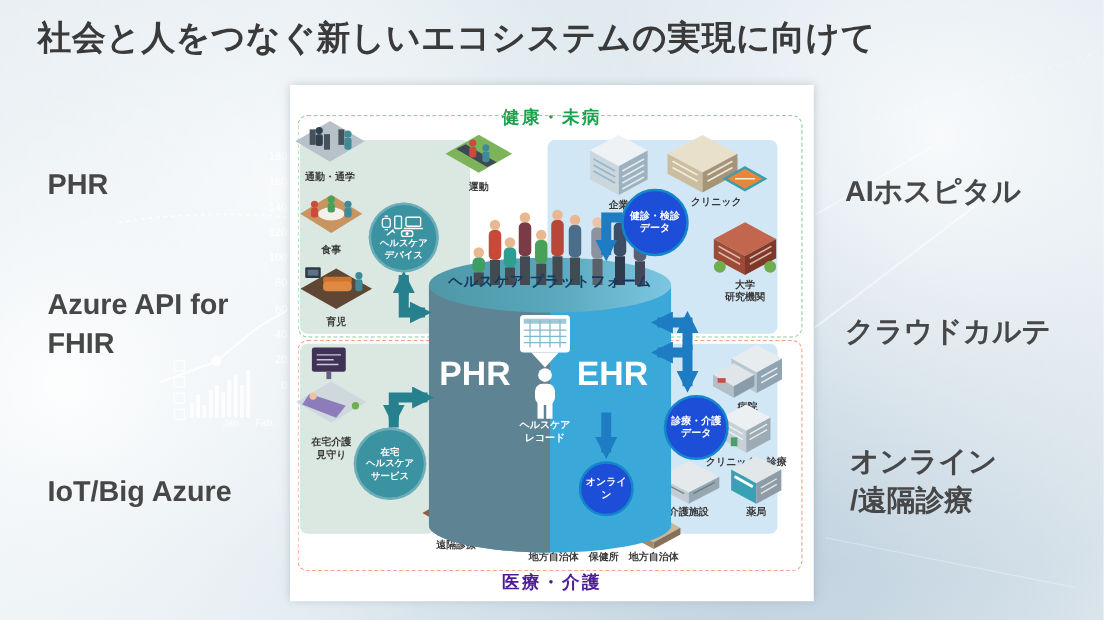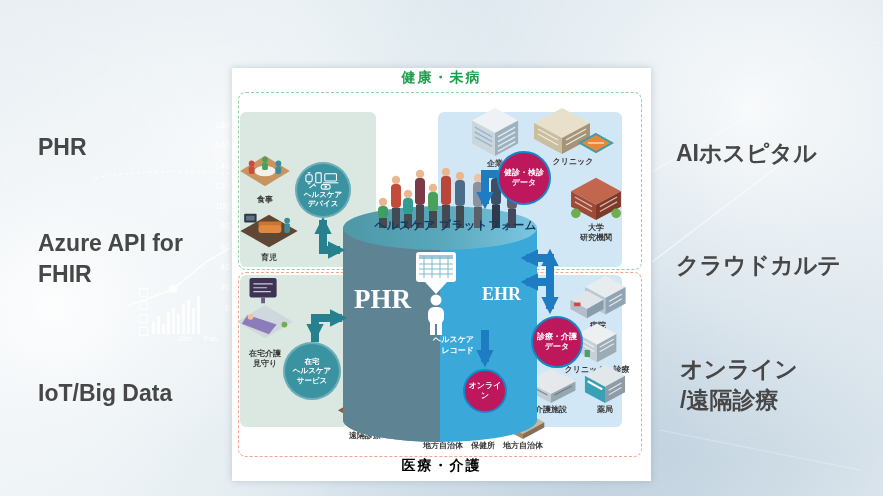--- a/index.html
+++ b/index.html
@@ -35,25 +35,25 @@
   .q-blue{background:#d2e7f5;}
   .node{position:absolute;text-align:center;z-index:3;}
   .node svg{display:block;margin:0 auto;}
   .lbl{margin-top:1px;font-size:8px;font-weight:600;color:#3a3a3a;line-height:1.25;white-space:pre-line;}
   .cyl{position:absolute;left:111px;top:138px;z-index:4;}
   .people{position:absolute;left:143px;top:78px;z-index:5;}
   .arrows{position:absolute;left:0;top:0;z-index:6;}
   .circle{position:absolute;border-radius:50%;display:flex;align-items:center;justify-content:center;flex-direction:column;
     text-align:center;color:#fff;font-weight:bold;white-space:pre-line;line-height:1.25;z-index:7;}
   .c-teal{background:#3b93a1;box-shadow:inset 0 0 0 2px rgba(255,255,255,.25);}
-  .c-blue{background:#be185d;border:2.5px solid #1387cb;box-sizing:border-box;}
-  .ptxt{position:absolute;z-index:8;color:#fff;text-align:right;font-family:Liberation Serif, serif;}
+  .c-blue{background:#1d4ed8;border:2.5px solid #1387cb;box-sizing:border-box;}
+  .ptxt{position:absolute;z-index:8;color:#fff;text-align:center;}
   .ptitle{left:111px;top:150px;width:194px;font-size:11.5px;font-weight:bold;color:#14395e;letter-spacing:.5px;}
   .phr{left:117px;top:216px;width:62px;font-size:27px;font-weight:bold;}
-  .ehr{left:227px;top:216px;width:62px;font-size:18px;font-weight:bold;}
+  .ehr{left:227px;top:216px;width:62px;font-size:27px;font-weight:bold;}
   .rec{left:166px;top:266px;width:76px;font-size:8px;font-weight:bold;white-space:pre-line;}
   .recicon{position:absolute;left:181px;top:184px;z-index:8;}
 </style>
 </head>
 <body>
 
 <div class="slide">
 
   <svg class="bg-fx" width="883" height="496">
     <path d="M95,178 C150,169 200,171 232,174" stroke="rgba(255,255,255,.7)" stroke-width="1.3" stroke-dasharray="3,3" fill="none"></path>
@@ -91,42 +91,67 @@
         <i style="height:38px"></i>
     </div>
     <span class="xl" style="left:178px;top:334px">Jan.</span>
     <span class="xl" style="left:204px;top:334px">Fab.</span>
     <div class="cb" style="top:288px"></div>
     <div class="cb" style="top:301px"></div>
     <div class="cb" style="top:314px"></div>
     <div class="cb" style="top:327px"></div>
   </div>
 
+  <h1 class="title">社会と人をつなぐ新しいエコシステムの実現に向けて</h1>
 
   <div class="side" style="left:38px;top:132px">PHR</div>
   <div class="side" style="left:38px;top:228px;width:195px">Azure API for FHIR</div>
-  <div class="side" style="left:38px;top:378px">IoT/Big Data</div>
+  <div class="side" style="left:38px;top:378px">IoT/Big Azure</div>
   <div class="side" style="left:676px;top:138px">AIホスピタル</div>
   <div class="side" style="left:680px;top:354px">オンライン
 /遠隔診療</div>
   <div class="side" style="left:676px;top:250px">クラウドカルテ</div>
 
   <div class="panel">
 
-    <div class="zone" style="top:1px;color:#1ba04b">健康・未病</div>
-    <div class="zone" style="top:389px;color:#000000">医療・介護</div>
+    <div class="zone" style="top:17px;color:#1ba04b">健康・未病</div>
+    <div class="zone" style="top:389px;color:#4c1d95">医療・介護</div>
 
     <div class="dashedbox db-green"></div>
     <div class="dashedbox db-orange"></div>
 
     <div class="quad q-teal" style="left:8px;top:44px;width:136px;height:155px"></div>
     <div class="quad q-blue" style="left:206px;top:44px;width:184px;height:155px"></div>
     <div class="quad q-teal" style="left:8px;top:207px;width:108px;height:152px"></div>
     <div class="quad q-blue" style="left:301px;top:207px;width:89px;height:152px"></div>
 
+    <div class="node" style="left:0px;top:24px;width:64px">
+      <svg width="62" height="44" viewBox="0 0 64 46">
+        <polygon points="32,5 61,22 32,39 3,22" fill="#b6c1c9"></polygon>
+        <rect x="15" y="12" width="5" height="13" fill="#45525c"></rect>
+        <rect x="27" y="16" width="5" height="13" fill="#45525c"></rect>
+        <rect x="39" y="12" width="5" height="13" fill="#45525c"></rect>
+        <circle cx="23" cy="13" r="3" fill="#32404e"></circle>
+          <rect x="20" y="16" width="6" height="10" rx="2" fill="#32404e"></rect>
+        <circle cx="47" cy="16" r="3" fill="#3f8a96"></circle>
+          <rect x="44" y="19" width="6" height="10" rx="2" fill="#3f8a96"></rect>
+      </svg>
+      <div class="lbl">通勤・通学</div>
+    </div>
+    <div class="node" style="left:120px;top:36px;width:62px">
+      <svg width="60" height="40" viewBox="0 0 62 42">
+        <polygon points="31,4 59,20 31,36 3,20" fill="#7db45b"></polygon>
+        <polygon points="12,16 38,31 46,27 20,12" fill="#3d4a53"></polygon>
+        <circle cx="26" cy="11" r="3" fill="#cc4b3c"></circle>
+          <rect x="23" y="14" width="6" height="9" rx="2" fill="#cc4b3c"></rect>
+        <circle cx="37" cy="15" r="3" fill="#3f8a96"></circle>
+          <rect x="34" y="18" width="6" height="9" rx="2" fill="#3f8a96"></rect>
+      </svg>
+      <div class="lbl">運動</div>
+    </div>
     <div class="node" style="left:4px;top:82px;width:58px">
       <svg width="58" height="44" viewBox="0 0 58 46">
         <polygon points="29,6 55,22 29,38 3,22" fill="#c8945f"></polygon>
         <ellipse cx="29" cy="22" rx="11" ry="5.5" fill="#f4f1ea"></ellipse>
         <circle cx="15" cy="14" r="3" fill="#cc4b3c"></circle>
           <rect x="12" y="17" width="6" height="8" rx="2" fill="#cc4b3c"></rect>
         <circle cx="29" cy="10" r="3" fill="#48a05a"></circle>
           <rect x="26" y="13" width="6" height="8" rx="2" fill="#48a05a"></rect>
         <circle cx="43" cy="14" r="3" fill="#3f8a96"></circle>
           <rect x="40" y="17" width="6" height="8" rx="2" fill="#3f8a96"></rect>

